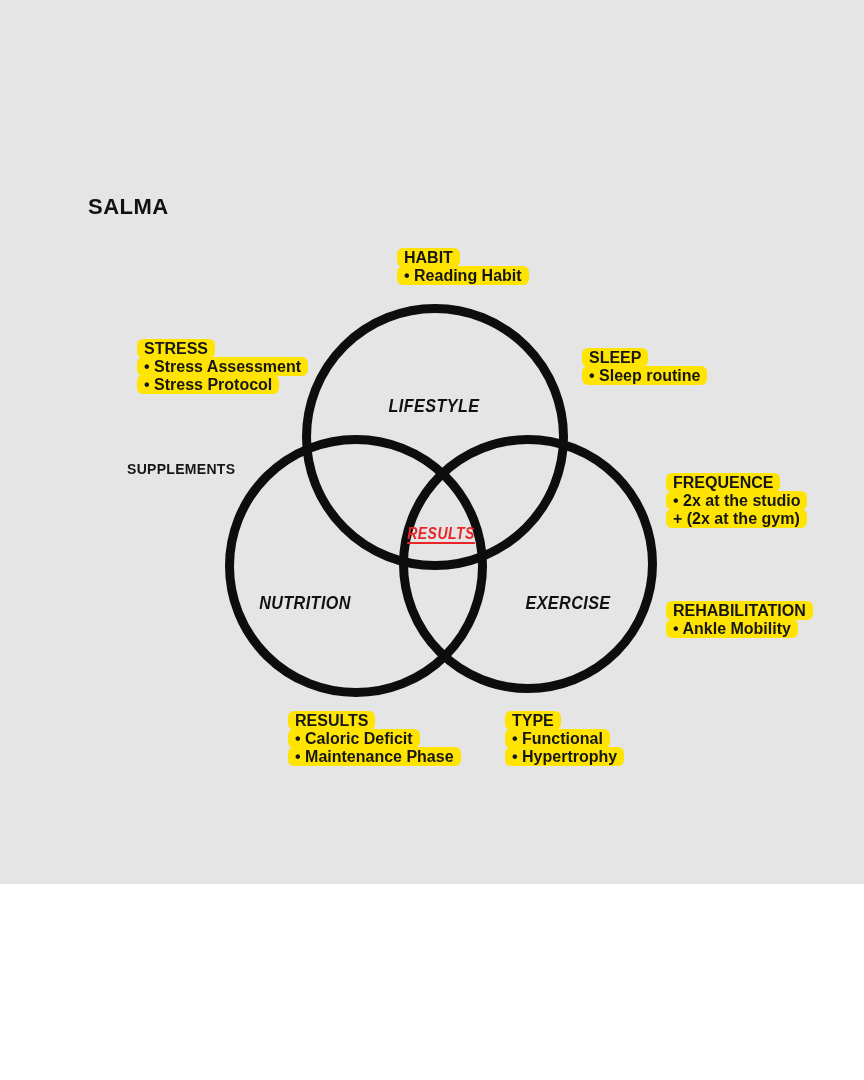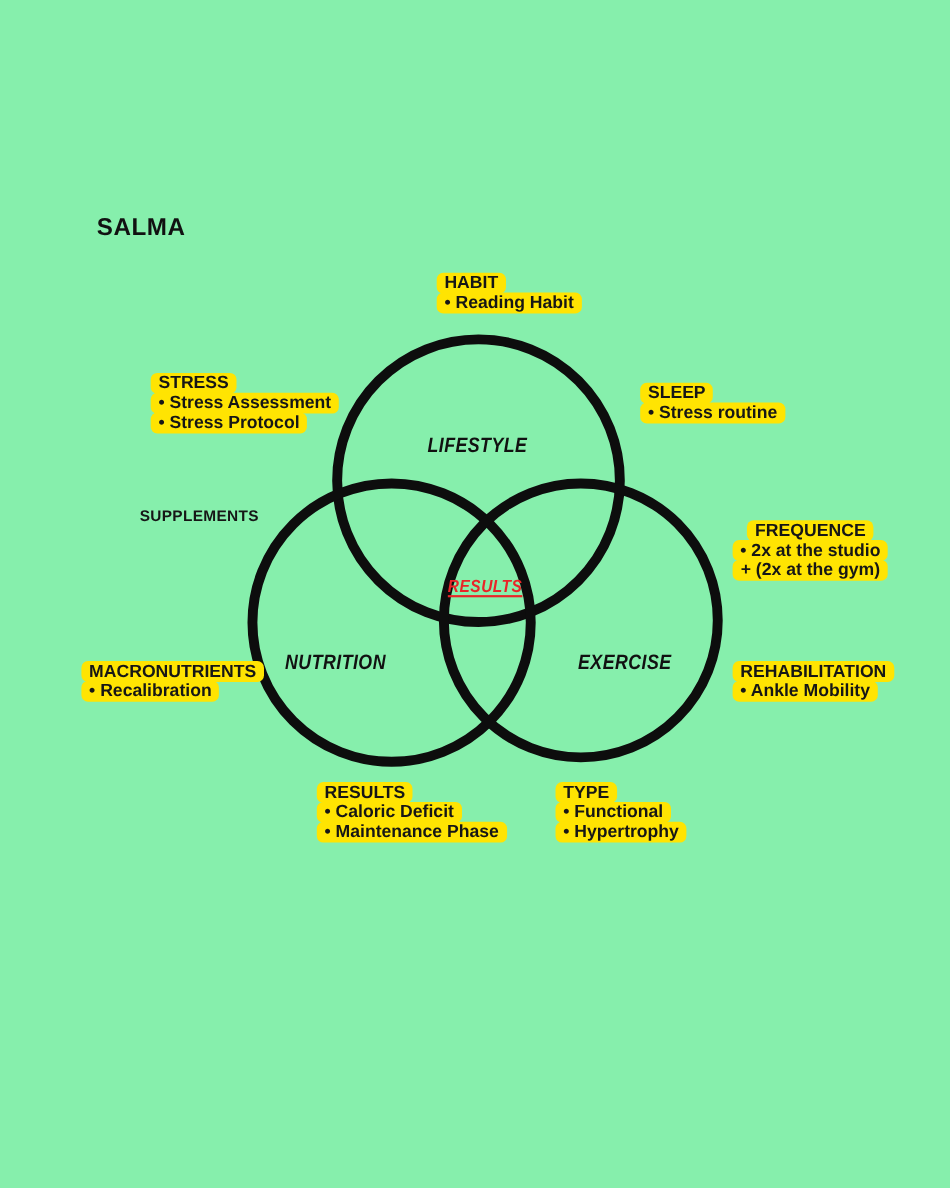--- a/index.html
+++ b/index.html
@@ -1,22 +1,22 @@
 <!DOCTYPE html>
 <html><head>
 <meta charset="utf-8">
 <style>
   * { margin: 0; padding: 0; box-sizing: border-box; }
   html, body { background: #ffffff; }
   body { font-family: "Liberation Sans", sans-serif; }
   .canvas {
     position: relative;
     width: 864px;
-    height: 1080px;
-    background: #86efac;
+    height: 884px;
+    background: #e5e5e5;
     overflow: hidden;
   }
   .page-title {
     position: absolute;
     left: 88px;
     top: 194px;
     font-size: 22px;
     font-weight: bold;
     letter-spacing: 0.5px;
     color: #111111;
@@ -83,21 +83,21 @@
     font-size: 14px;
     font-weight: bold;
     white-space: nowrap;
     letter-spacing: 0.3px;
   }
   
   .blk-habit          { left: 397px; top: 248px; }
   .blk-stress         { left: 137px; top: 339px; }
   .blk-sleep          { left: 582px; top: 348px; }
   .blk-supplements    { left: 127px; top: 461px; }
-  .blk-frequence      { left: 666px; top: 473px; align-items: center; }
+  .blk-frequence      { left: 666px; top: 473px; }
   .blk-macronutrients { left: 74px;  top: 601px; }
   .blk-rehabilitation { left: 666px; top: 601px; }
   .blk-calories       { left: 288px; top: 711px; }
   .blk-type           { left: 505px; top: 711px; }
 </style>
 </head>
 <body>
 
 <div class="canvas">
 
@@ -119,37 +119,33 @@
   </div>
 
   <div class="label-block blk-stress">
     <span class="hl">STRESS</span>
     <span class="hl">• Stress Assessment</span>
     <span class="hl">• Stress Protocol</span>
   </div>
 
   <div class="label-block blk-sleep">
     <span class="hl">SLEEP</span>
-    <span class="hl">• Stress routine</span>
+    <span class="hl">• Sleep routine</span>
   </div>
 
   <div class="label-block blk-supplements">
     <span class="plain">SUPPLEMENTS</span>
   </div>
 
   <div class="label-block blk-frequence">
     <span class="hl">FREQUENCE</span>
     <span class="hl">• 2x at the studio</span>
     <span class="hl">+ (2x at the gym)</span>
   </div>
 
-  <div class="label-block blk-macronutrients">
-    <span class="hl">MACRONUTRIENTS</span>
-    <span class="hl">• Recalibration</span>
-  </div>
 
   <div class="label-block blk-rehabilitation">
     <span class="hl">REHABILITATION</span>
     <span class="hl">• Ankle Mobility</span>
   </div>
 
   <div class="label-block blk-calories">
     <span class="hl">RESULTS</span>
     <span class="hl">• Caloric Deficit</span>
     <span class="hl">• Maintenance Phase</span>

